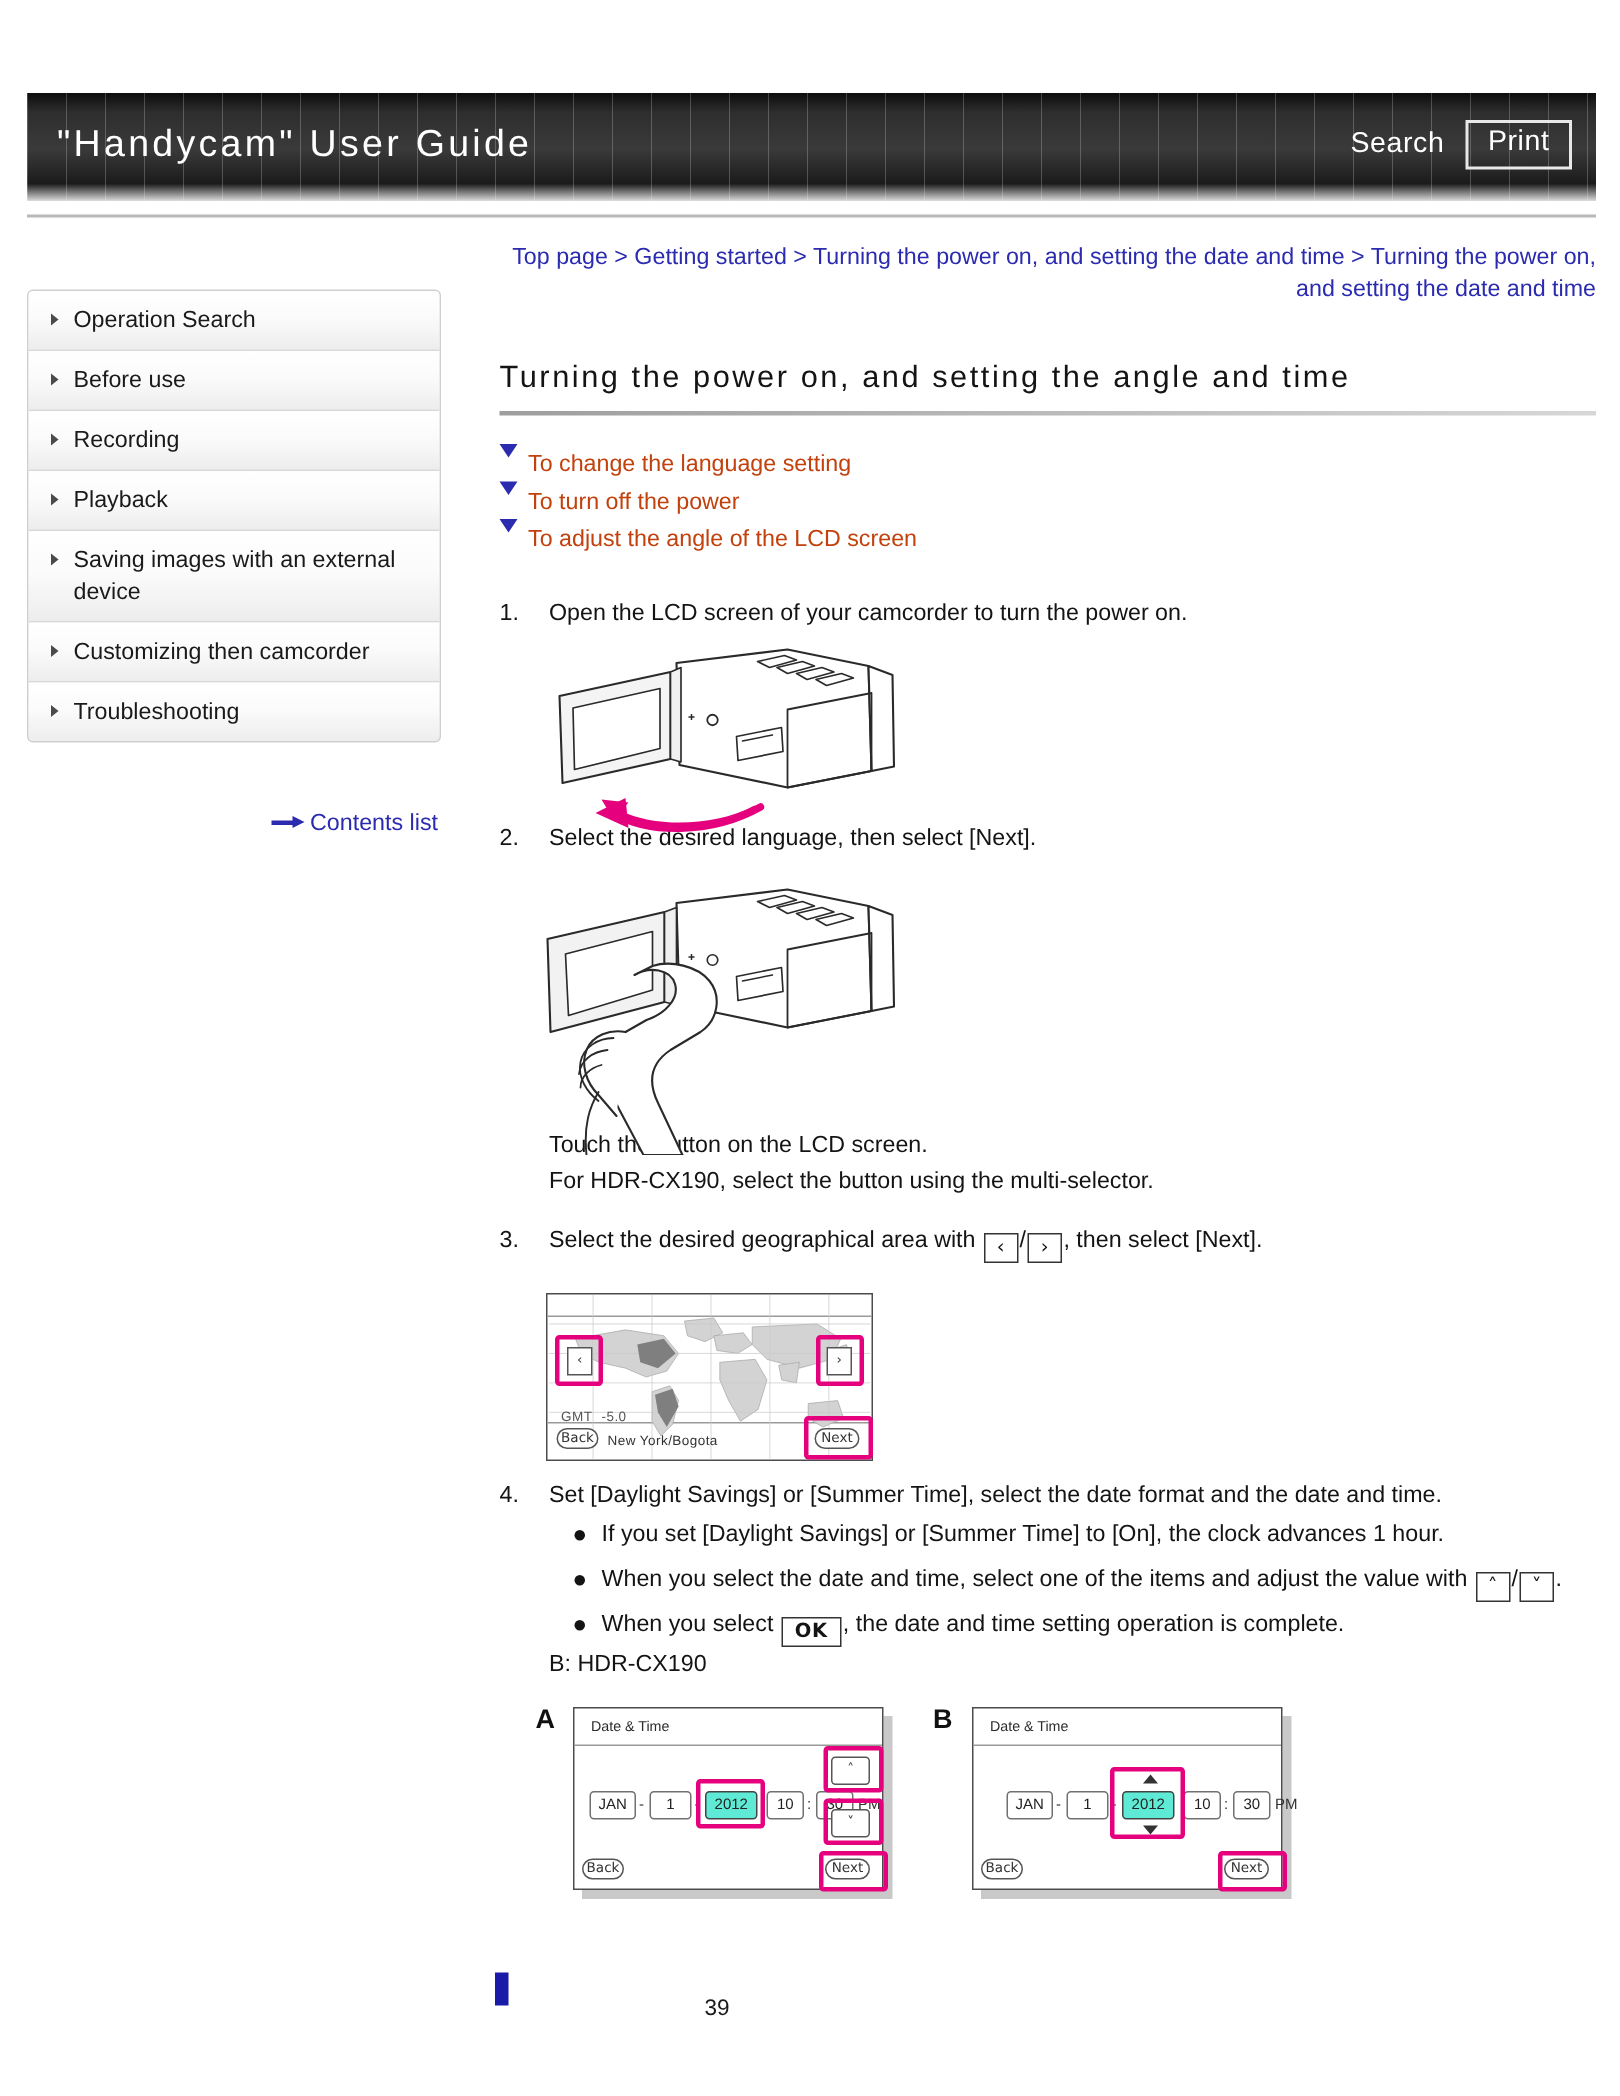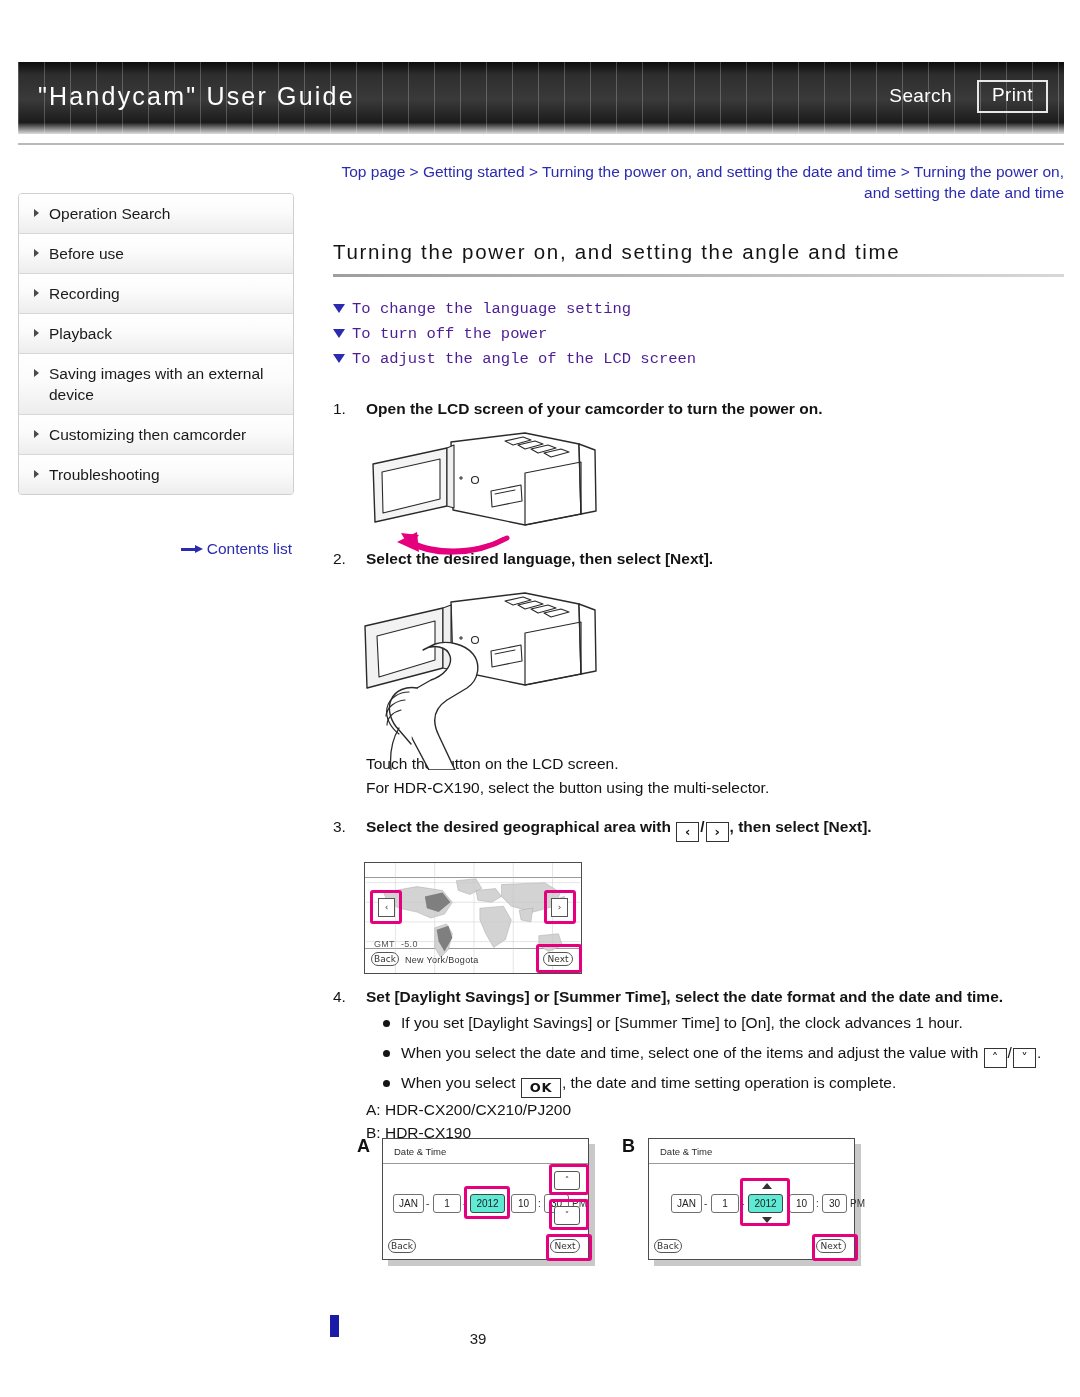--- a/index.html
+++ b/index.html
@@ -35,21 +35,21 @@
     font-size: 25px;
     letter-spacing: 2.2px;
     font-weight: 400;
     white-space: nowrap;
   }
   .header-actions {
     position: absolute;
     right: 16px; top: 18px;
     display: flex;
     align-items: center;
-    gap: 25px;
+    gap: 14px;
   }
   .search-link {
     color: #ffffff;
     font-size: 19px;
     letter-spacing: 0.4px;
     cursor: pointer;
   }
   .print-button {
     color: #ffffff;
     font-size: 19px;
@@ -158,27 +158,26 @@
     letter-spacing: 1.7px;
     padding-bottom: 10px;
     font-weight: 400;
   }
   .title-rule {
     height: 3px;
     background: linear-gradient(to right, #9e9e9e, #d7d7d7);
     margin-bottom: 20px;
   }
   .anchor-link {
-    color: #4c1d95;
+    color: #c2410c;
     font-size: 15.5px;
     line-height: 25px;
     cursor: pointer;
     display: flex;
-    align-items: center;
-    font-family: Liberation Mono, monospace;
+    align-items: flex-start;
   }
   .anchor-link .tri {
     display: inline-block;
     width: 0; height: 0;
     border-left: 6px solid #2b2bb0;
     border-right: 6px solid #2b2bb0;
     border-top: 9px solid #2b2bb0;
     border-bottom: none;
     margin-right: 7px;
     position: relative;
@@ -191,21 +190,21 @@
   }
 
   .step {
     display: flex;
     font-size: 15.5px;
     color: #141414;
     line-height: 22px;
     margin-top: 22px;
   }
   .step-num { width: 33px; flex: 0 0 33px; }
-  .step-body { flex: 1; font-weight: bold; }
+  .step-body { flex: 1; }
 
   .note-line {
     font-size: 15.5px;
     color: #141414;
     line-height: 24px;
     margin-left: 33px;
   }
 
   .bullet-line {
     position: relative;
@@ -471,21 +470,20 @@
     <div class="bullet-line">
       <span>When you select the date and time, select one of the items and adjust the value with</span>
       <span class="key">˄</span><span>/</span><span class="key">˅</span><span>.</span>
     </div>
 
     <div class="bullet-line">
       <span>When you select</span>
       <span class="key ok">OK</span><span>, the date and time setting operation is complete.</span>
     </div>
 
-    <div class="ab-line">A: HDR-CX200/CX210/PJ200</div>
     <div class="ab-line">B: HDR-CX190</div>
   </div>
 
   <div class="illus" style="left:355px; top:428px; width:270px; height:130px;">
     <svg viewBox="0 0 270 130" width="270" height="130">
       <g fill="#ffffff" stroke="#2a2a2a" stroke-width="1.4" stroke-linejoin="round" stroke-linecap="round">
 
         <path d="M96 14 L170 5 L224 16 L226 86 L170 97 L98 82 Z"></path>
 
         <path d="M224 16 L240 22 L241 83 L226 86 Z"></path>

